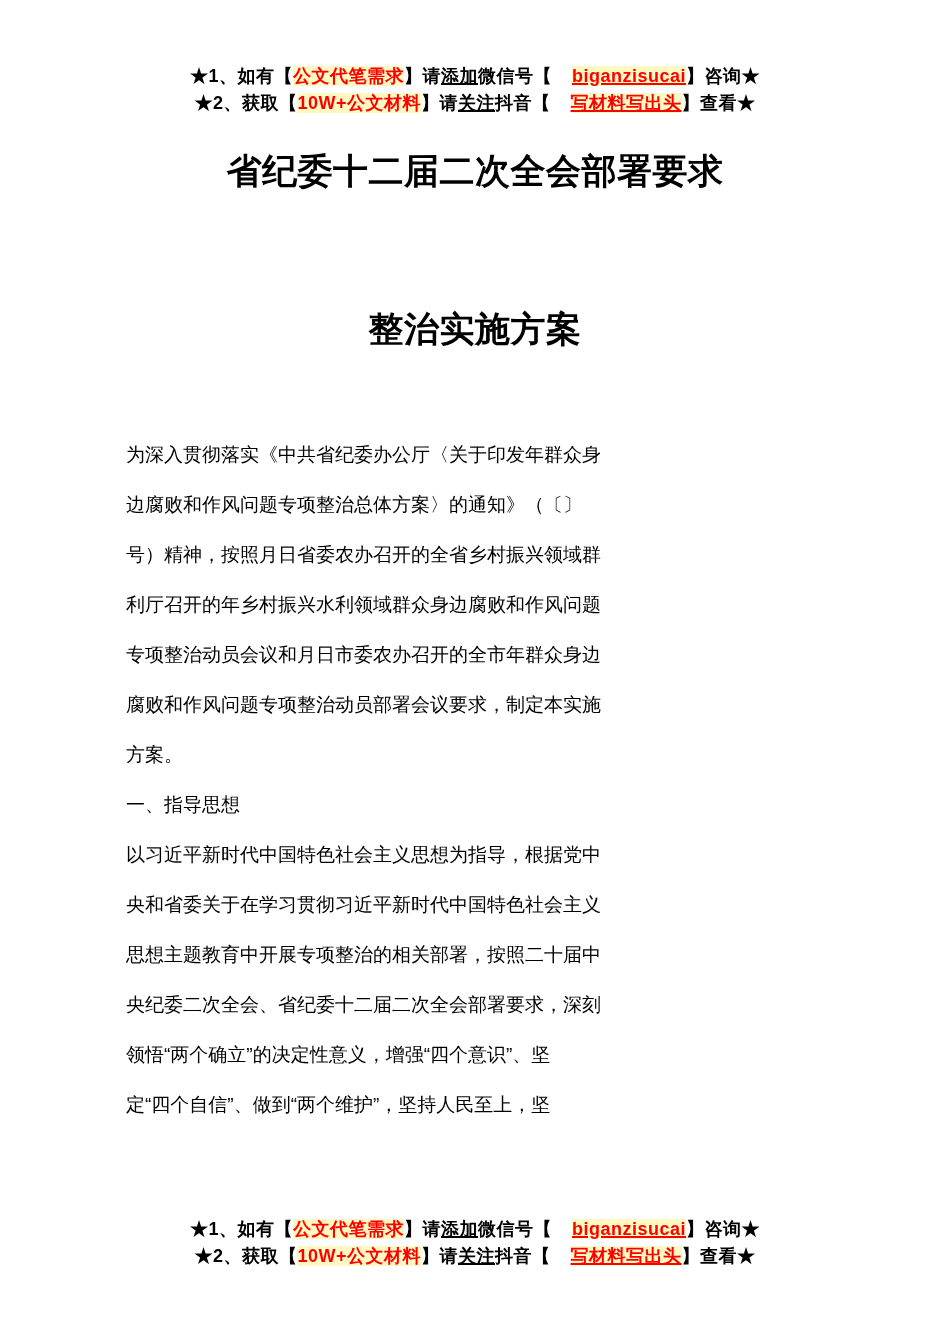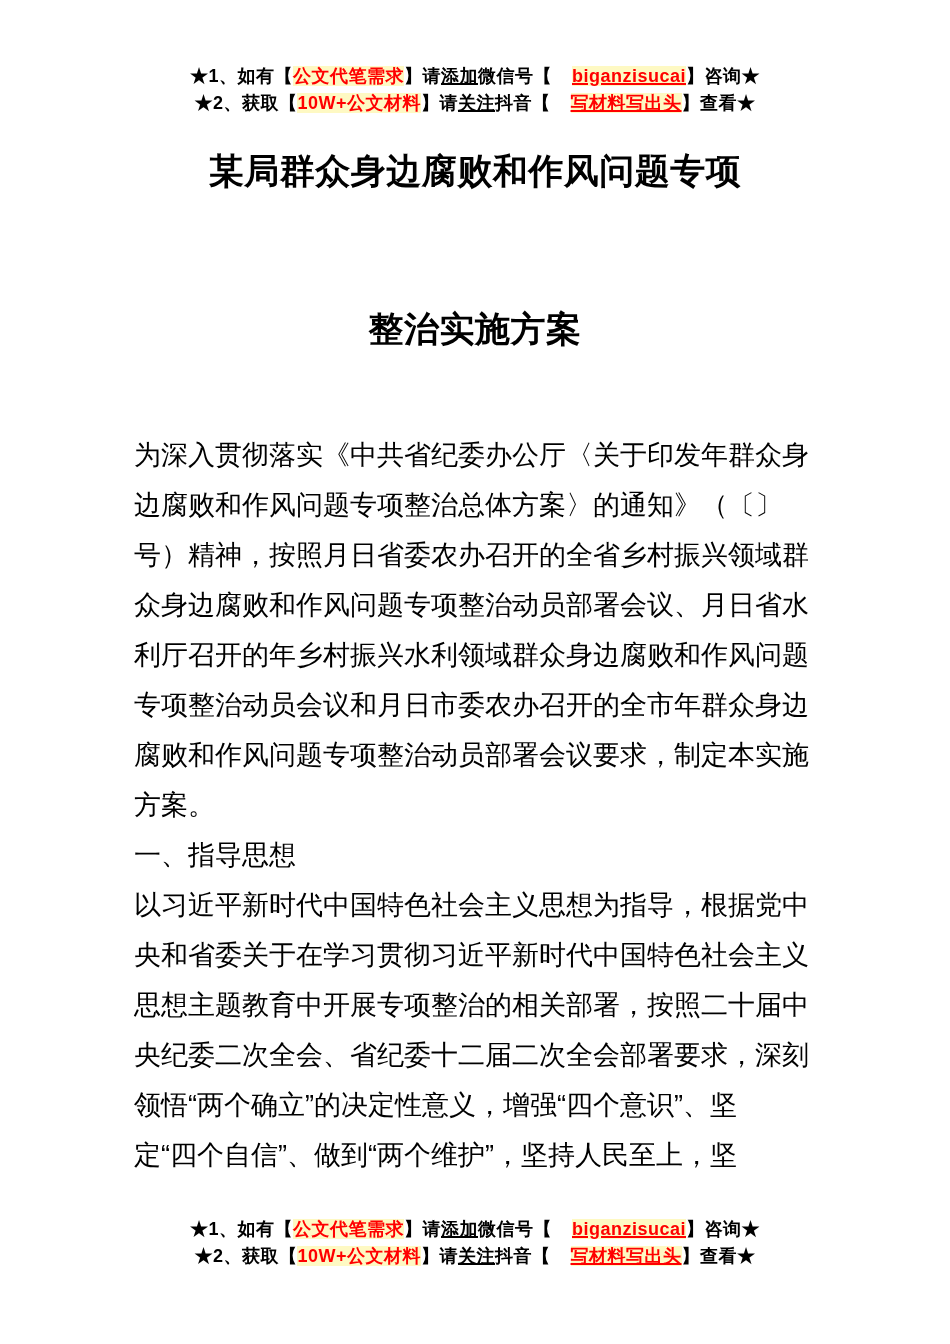--- a/index.html
+++ b/index.html
@@ -49,52 +49,51 @@
     font-size: 35px;
     font-weight: 800;
     letter-spacing: 0.5px;
     white-space: nowrap;
   }
   .doc-title.line1 { top: 148px; }
   .doc-title.line2 { top: 306px; }
   
   .body-text {
     position: absolute;
-    left: 134px;
+    left: 126px;
     top: 430px;
     width: 700px;
-    font-size: 27px;
+    font-size: 19px;
     line-height: 50px;
     font-weight: 400;
   }
   .body-text .line,
   .body-text .heading-line {
     height: 50px;
     white-space: nowrap;
   }
 </style>
 </head>
 <body>
 
 <div class="page">
 
   <div class="promo header">
     <div><span>★1、如有【</span><span class="hl">公文代笔需求</span><span>】请</span><span class="ublack">添加</span><span>微信号【</span><span class="hl redline">biganzisucai</span><span>】咨询★</span></div>
     <div><span>★2、获取【</span><span class="hl">10W+公文材料</span><span>】请</span><span class="ublack">关注</span><span>抖音【</span><span class="hl redline">写材料写出头</span><span>】查看★</span></div>
   </div>
 
-  <div class="doc-title line1">某局群众身边腐败和作风问题专项</div>
+  <div class="doc-title line1">省纪委十二届二次全会部署要求</div>
   <div class="doc-title line2">整治实施方案</div>
 
   <div class="body-text">
     <div>
         <div class="line">为深入贯彻落实《中共省纪委办公厅〈关于印发年群众身</div>
         <div class="line">边腐败和作风问题专项整治总体方案〉的通知》（〔〕</div>
         <div class="line">号）精神，按照月日省委农办召开的全省乡村振兴领域群</div>
-        <div class="line">众身边腐败和作风问题专项整治动员部署会议、月日省水</div>
         <div class="line">利厅召开的年乡村振兴水利领域群众身边腐败和作风问题</div>
         <div class="line">专项整治动员会议和月日市委农办召开的全市年群众身边</div>
         <div class="line">腐败和作风问题专项整治动员部署会议要求，制定本实施</div>
         <div class="line">方案。</div>
       </div>
     <div class="heading-line">一、指导思想</div>
     <div>
         <div class="line">以习近平新时代中国特色社会主义思想为指导，根据党中</div>
         <div class="line">央和省委关于在学习贯彻习近平新时代中国特色社会主义</div>
         <div class="line">思想主题教育中开展专项整治的相关部署，按照二十届中</div>

